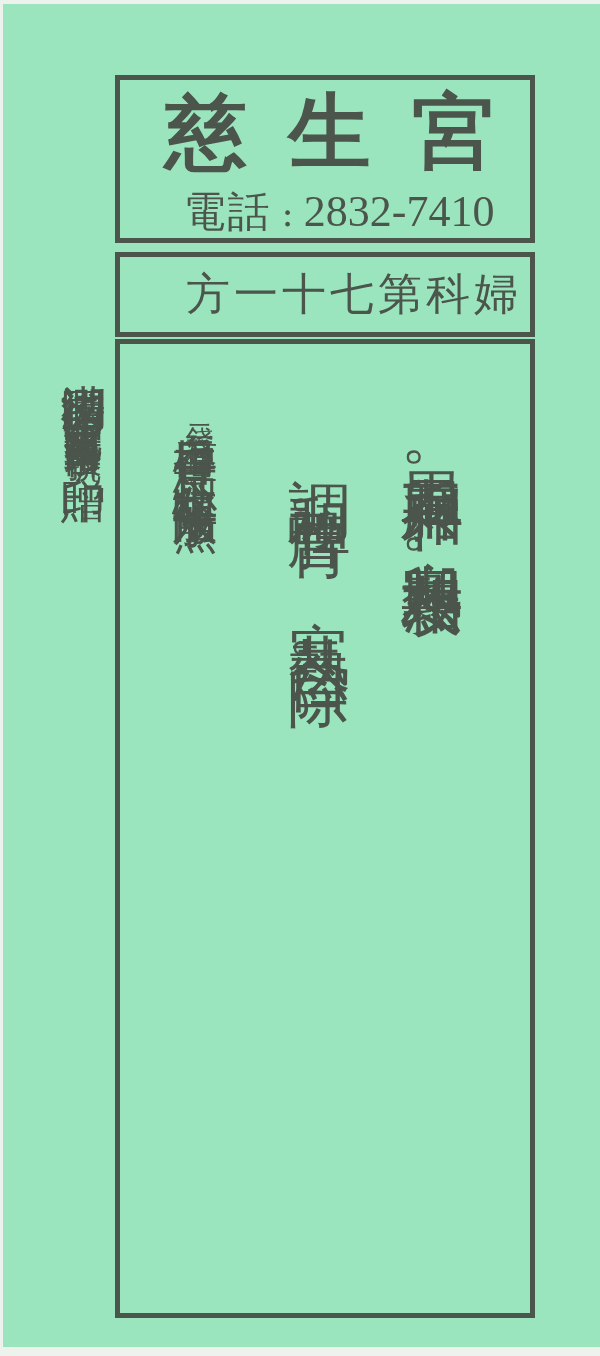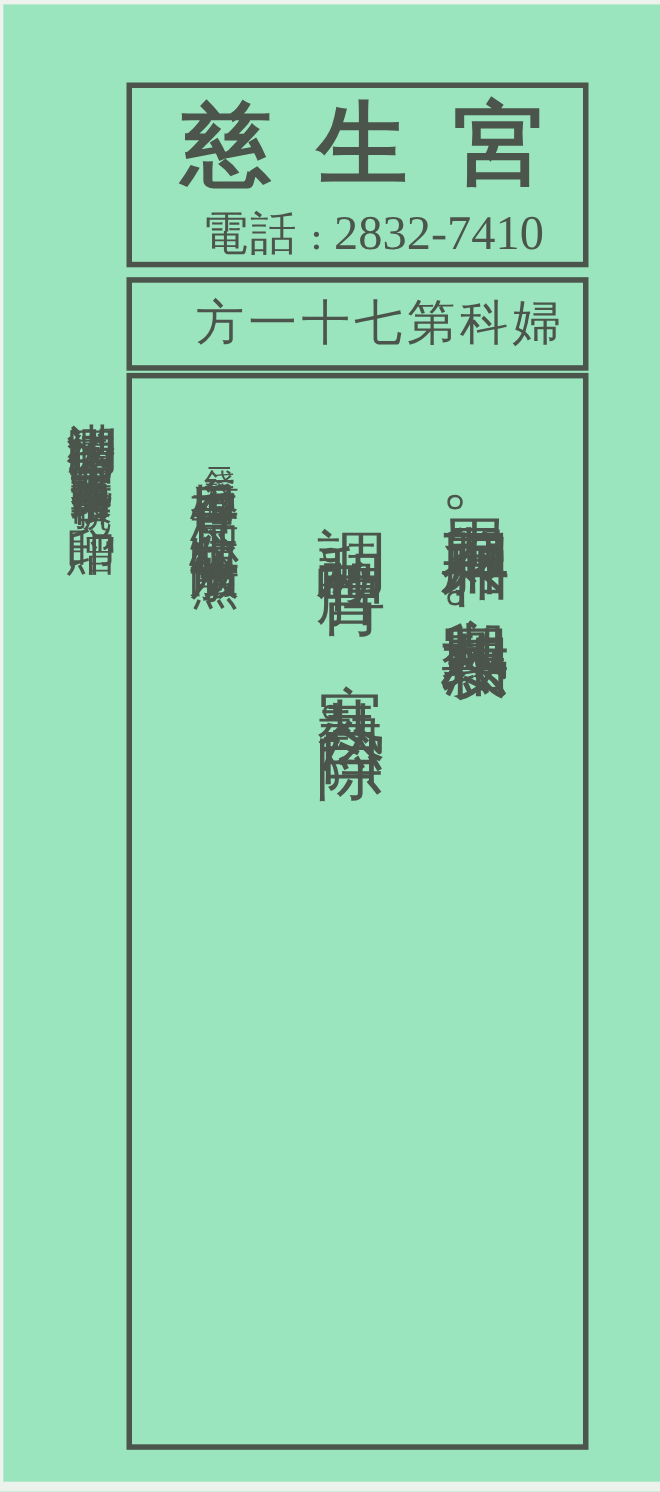--- a/index.html
+++ b/index.html
@@ -59,21 +59,21 @@
   .phone-colon{ font-size:36px; }
   .phone-num{
     font-family:"Liberation Serif","DejaVu Serif",serif;
     font-size:44px;
     letter-spacing:0px;
   }
 
   .subject-text{
     position:absolute;
     top:0; left:58px; right:0; bottom:0;
-    text-align:left;
+    text-align:center;
     font-size:44px;
     letter-spacing:4px;
     line-height:73px;
     white-space:nowrap;
   }
 
   .vcol{
     position:absolute;
     writing-mode:vertical-rl;
     text-orientation:upright;

